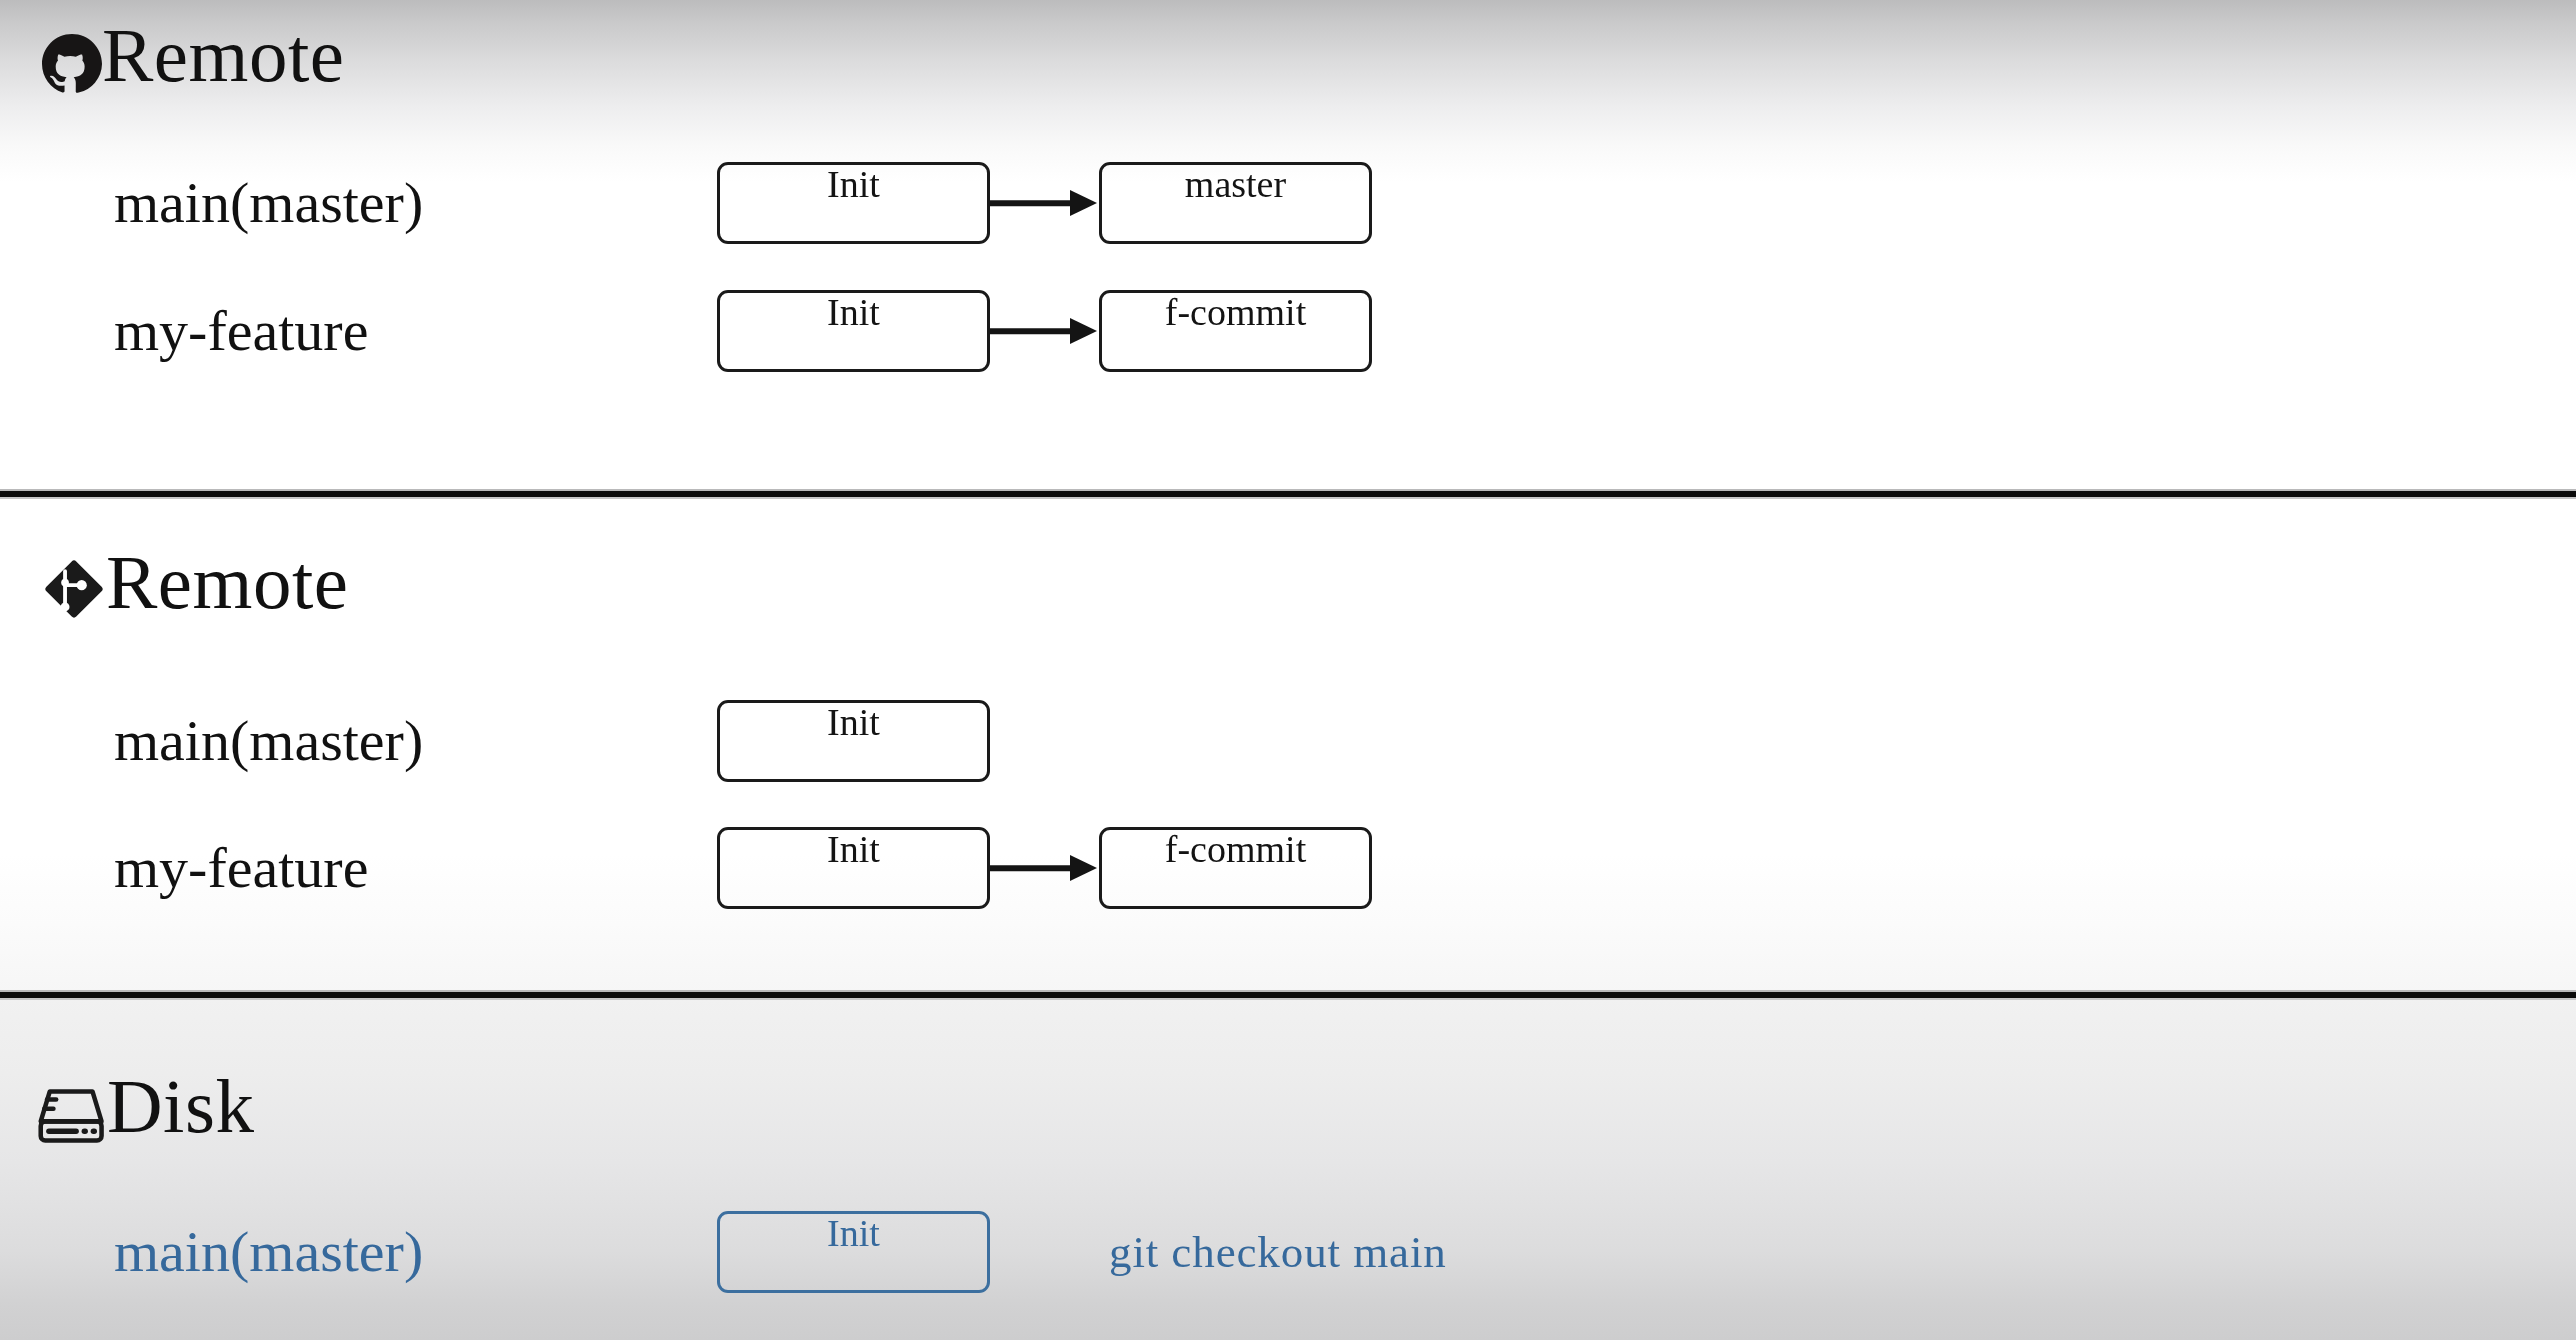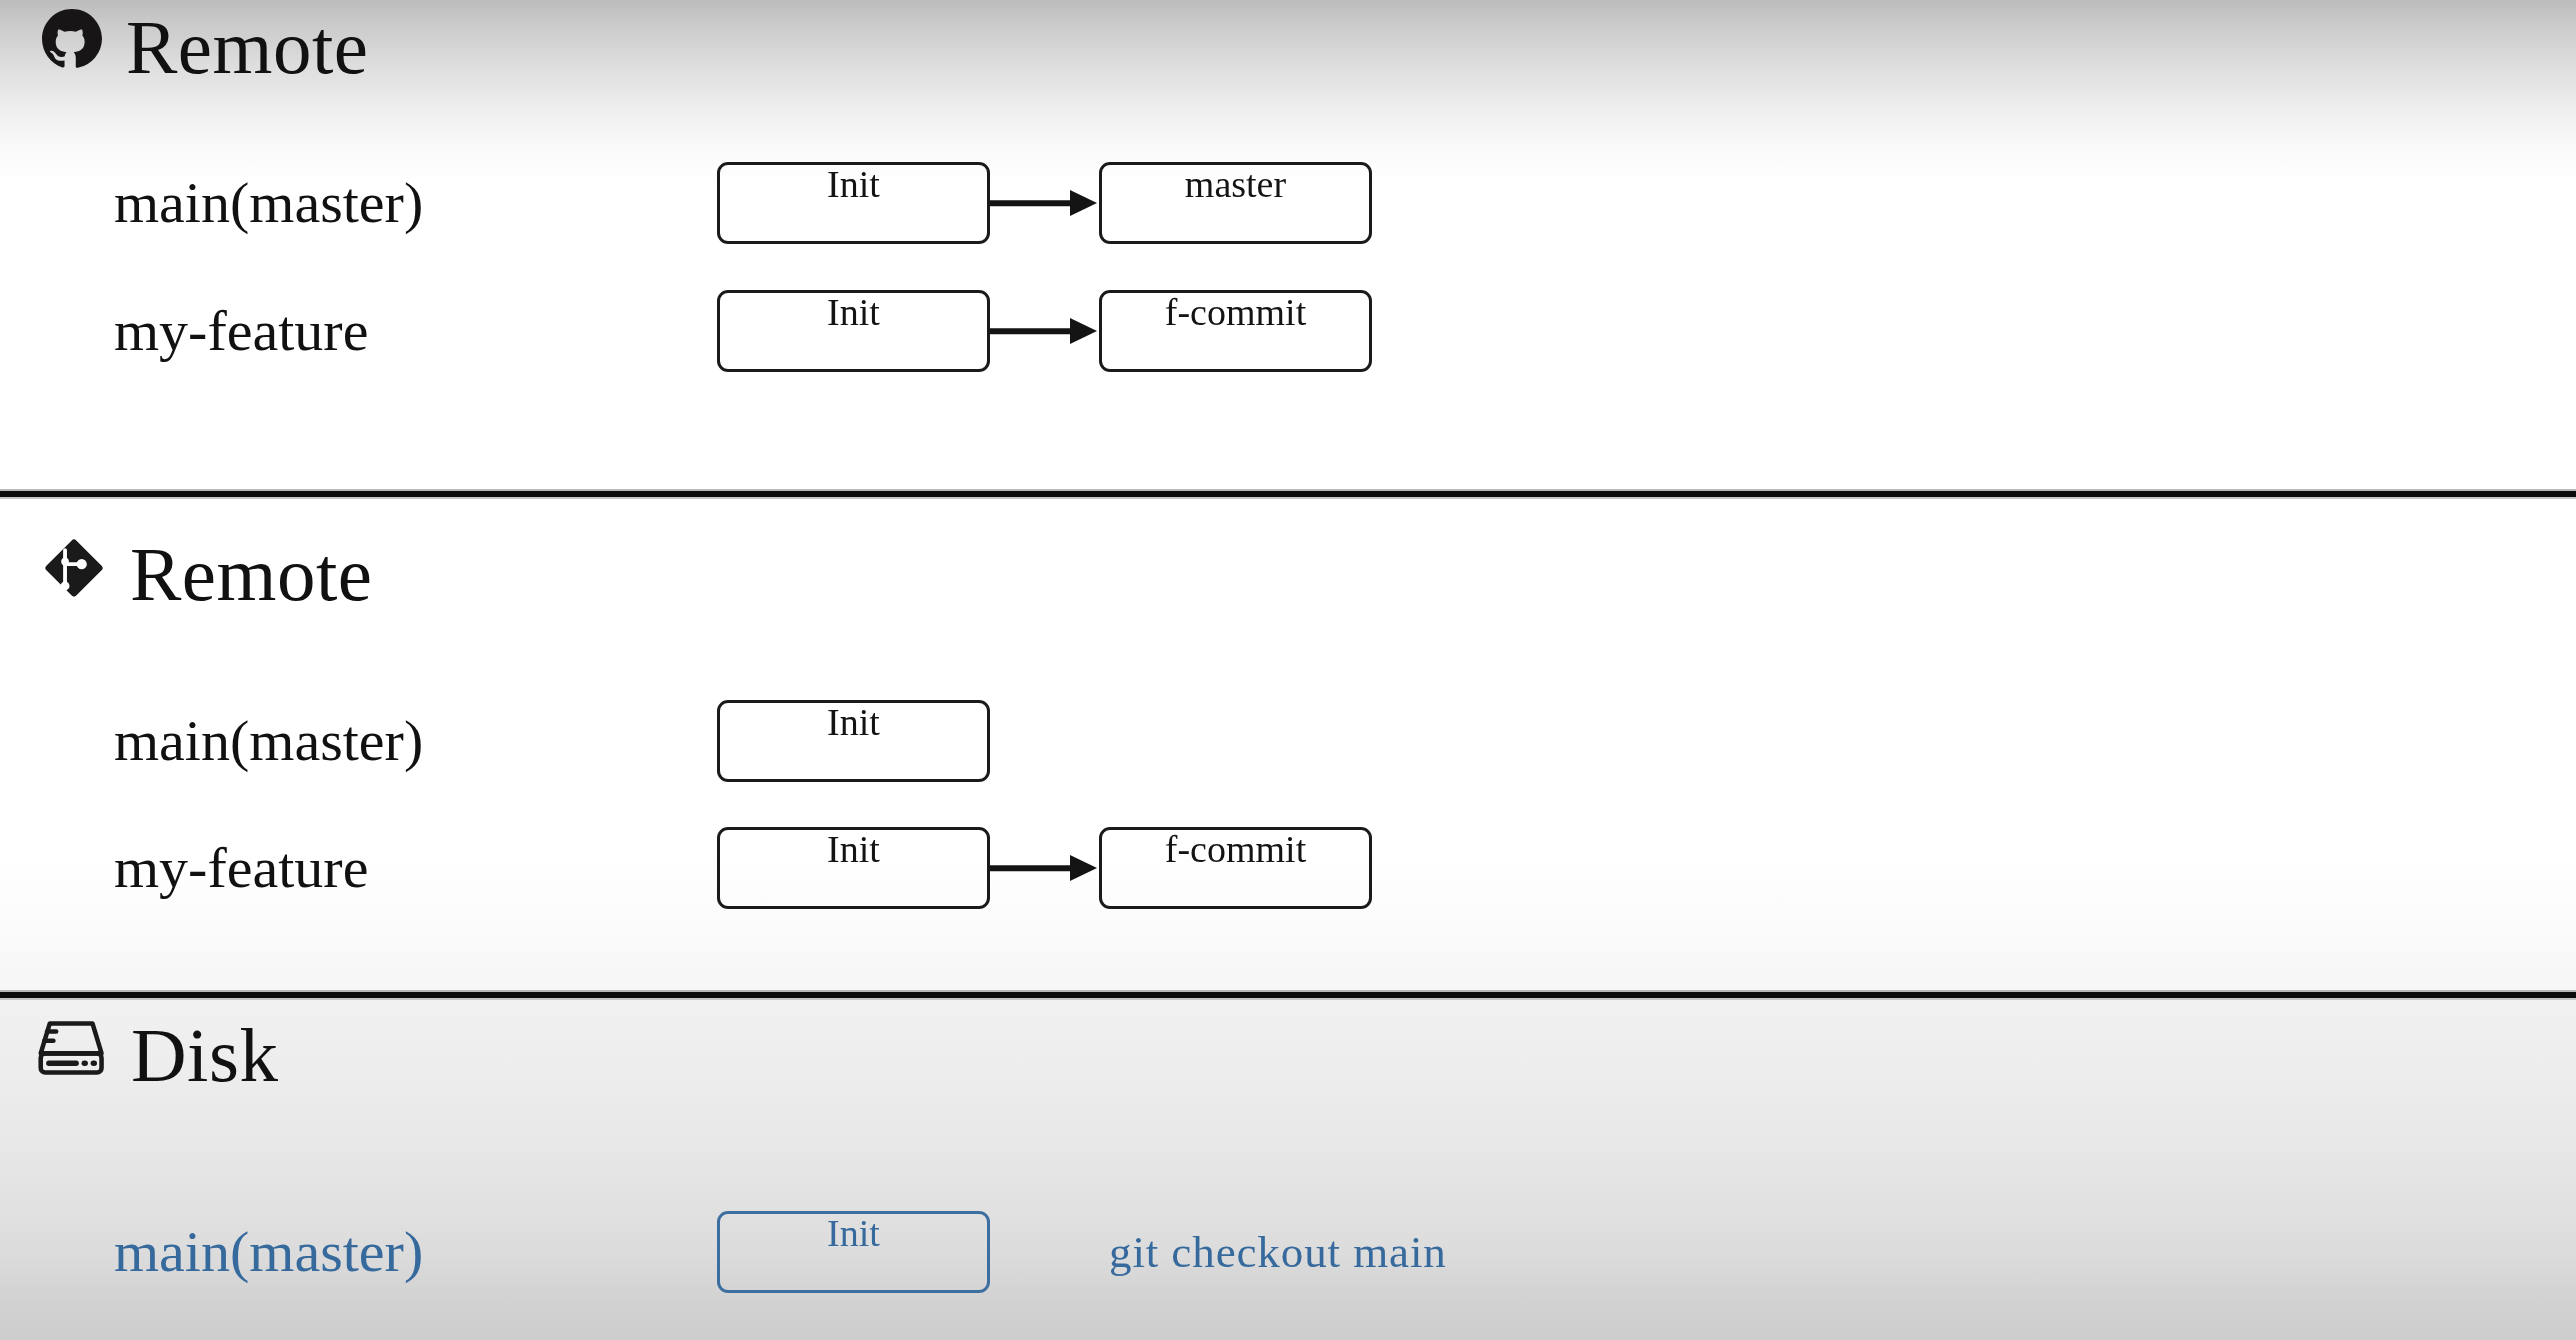--- a/index.html
+++ b/index.html
@@ -88,40 +88,40 @@
     width: 100%; height: 1.8px;
     background: #c6c6c7;
   }
   #divider-remote-local { top: 491px; }
   #divider-local-disk   { top: 992px; }
 
   
   .section-header {
     position: absolute;
     display: flex;
-    align-items: flex-start;
-    gap: 24px;
+    align-items: flex-end;
+    margin-top: 8px;
   }
   .section-icon {
     display: block;
     flex: 0 0 auto;
     line-height: 0;
   }
   .section-title {
     font-family: "Liberation Serif", "DejaVu Serif", serif;
     font-size: 77px;
     line-height: 77px;
     color: #111111;
     letter-spacing: 0.5px;
     white-space: nowrap;
   }
 
   #header-remote { left: 42px; top: 9px; }
   #header-local  { left: 42px; top: 536px; }
-  #header-disk   { left: 38px; top: 1017px; }
+  #header-disk   { left: 38px; top: 1060px; }
 
   
   .branch-row {
     position: absolute;
     display: flex;
     align-items: center;
     gap: 20px;
   }
   .branch-label {
     font-family: "Liberation Serif", "DejaVu Serif", serif;

